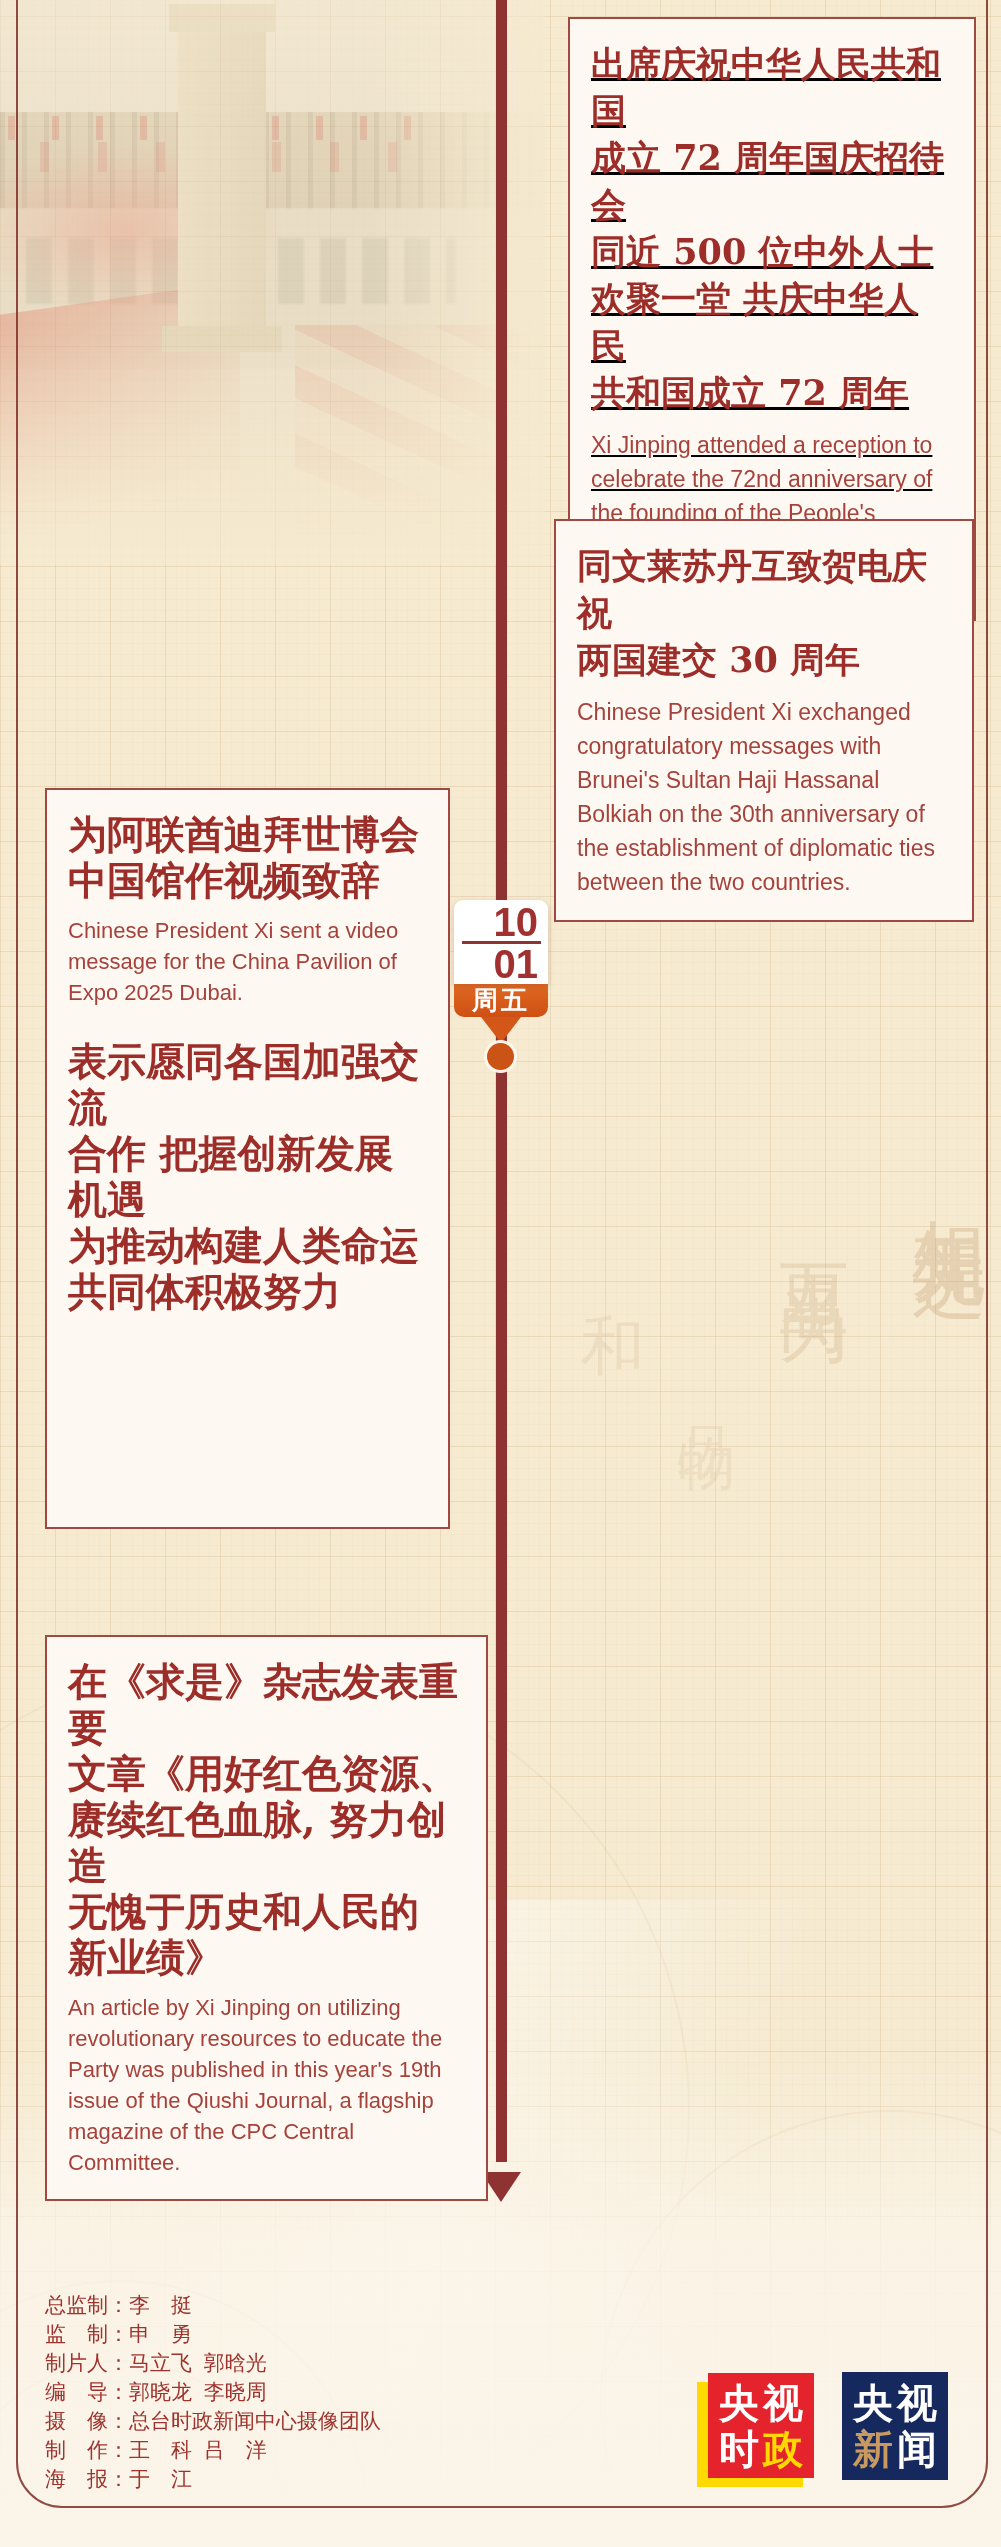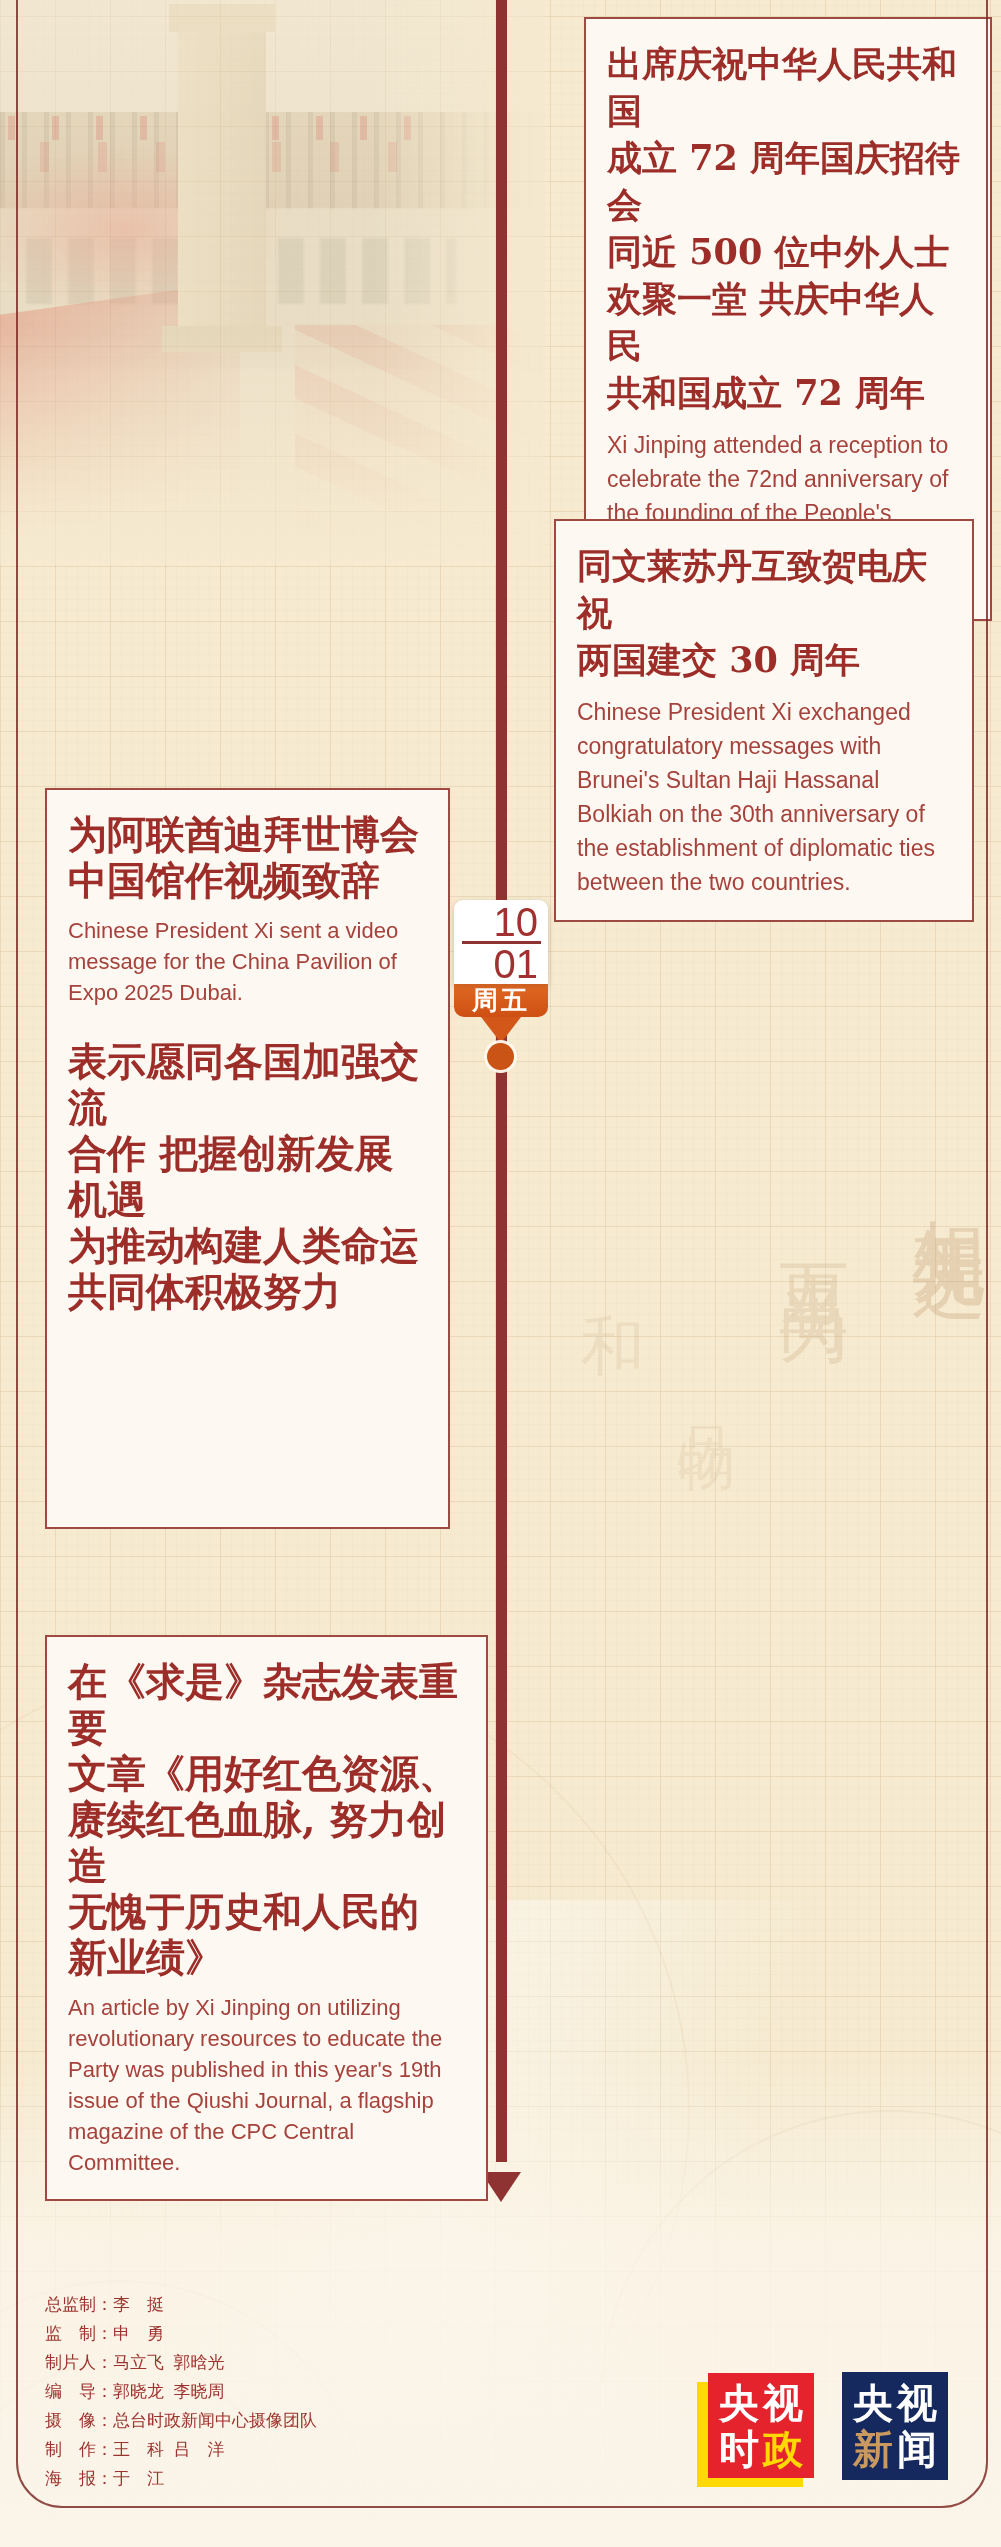--- a/index.html
+++ b/index.html
@@ -62,48 +62,48 @@
   .calli.c4{left:668px;top:1380px;font-size:58px;opacity:.09;}
   
   .timeline-bar{position:absolute;z-index:1;left:496px;top:0;width:11px;height:2162px;background:#8e3331;}
   .timeline-arrow{position:absolute;z-index:1;left:481px;top:2172px;width:0;height:0;
     border-left:20px solid transparent;border-right:20px solid transparent;border-top:30px solid #8e3331;}
   
   .badge{position:absolute;z-index:3;left:454px;top:900px;width:94px;}
   .badge-box{position:relative;width:94px;height:84px;background:#ffffff;border-radius:9px 9px 0 0;
     box-shadow:0 2px 6px rgba(120,60,40,.25);}
   .badge-num{position:absolute;right:10px;width:70px;text-align:right;
-    font-weight:normal;font-size:40px;line-height:40px;color:#a03130;font-family:"Liberation Sans",sans-serif;}
+    font-weight:bold;font-size:40px;line-height:40px;color:#a03130;font-family:"Liberation Sans",sans-serif;}
   .badge-month{top:2px;}
   .badge-day{top:44px;}
   .badge-divider{position:absolute;left:8px;top:41px;width:79px;height:3px;background:#8e3331;}
   .badge-week{width:94px;height:33px;border-radius:0 0 10px 10px;
     background:linear-gradient(180deg,#e06a22 0%,#ce4f13 100%);
     color:#ffffff;font-weight:bold;font-size:26px;line-height:33px;text-align:center;letter-spacing:3px;}
   .badge-pointer{position:absolute;left:27px;top:117px;width:0;height:0;
     border-left:20px solid transparent;border-right:20px solid transparent;border-top:26px solid #d4571a;}
   .badge-dot{position:absolute;left:33px;top:143px;width:27px;height:27px;border-radius:50%;
     background:#c95415;box-shadow:0 0 0 3px rgba(255,249,238,.95);}
   
   .card{position:absolute;z-index:2;background:#fdf9f2;border:2px solid #9e4a42;padding:21px 21px;}
   .card .cn{margin:0;white-space:pre-line;color:#9c2d28;
     font-family:"DejaVu Serif","Liberation Serif",serif;font-weight:600;}
   .card .en{margin:12px 0 0;color:#a6423c;font-family:"Liberation Sans",sans-serif;}
-  .card-r1{left:584px;top:17px;width:408px;min-height:468px;}
+  .card-r1{left:568px;top:17px;width:408px;min-height:468px;text-decoration:underline;}
   .card-r2{left:554px;top:519px;width:420px;}
   .card-r1 .cn,.card-r2 .cn{font-size:35px;line-height:47px;}
   .card-r1 .en,.card-r2 .en{font-size:23px;line-height:34px;}
   .card-l1{left:45px;top:788px;width:405px;min-height:741px;}
   .card-l2{left:45px;top:1635px;width:443px;min-height:465px;}
   .card-l1 .cn,.card-l2 .cn{font-size:39px;line-height:46px;}
   .card-l1 .en,.card-l2 .en{font-size:22px;line-height:31px;}
   .card .section + .section{margin-top:30px;}
   
   .credits{position:absolute;z-index:2;left:45px;top:2290px;}
-  .credit-line{white-space:pre;font-size:17px;line-height:29px;color:#9d332e;
+  .credit-line{white-space:pre;font-size:21px;line-height:29px;color:#9d332e;
     font-family:"Liberation Sans",sans-serif;}
   
   .logo{position:absolute;z-index:2;width:106px;height:105px;}
   .logo-red{left:708px;top:2373px;}
   .logo-red .logo-shadow{position:absolute;left:-11px;top:9px;width:106px;height:105px;background:#ffd900;}
   .logo-face{position:absolute;inset:0;display:flex;flex-wrap:wrap;align-content:center;justify-content:center;}
   .logo-red .logo-face{background:#e4232c;}
   .logo-navy{left:842px;top:2372px;height:108px;}
   .logo-navy .logo-face{background:#16295f;}
   .logo-face span{width:44px;height:46px;text-align:center;

